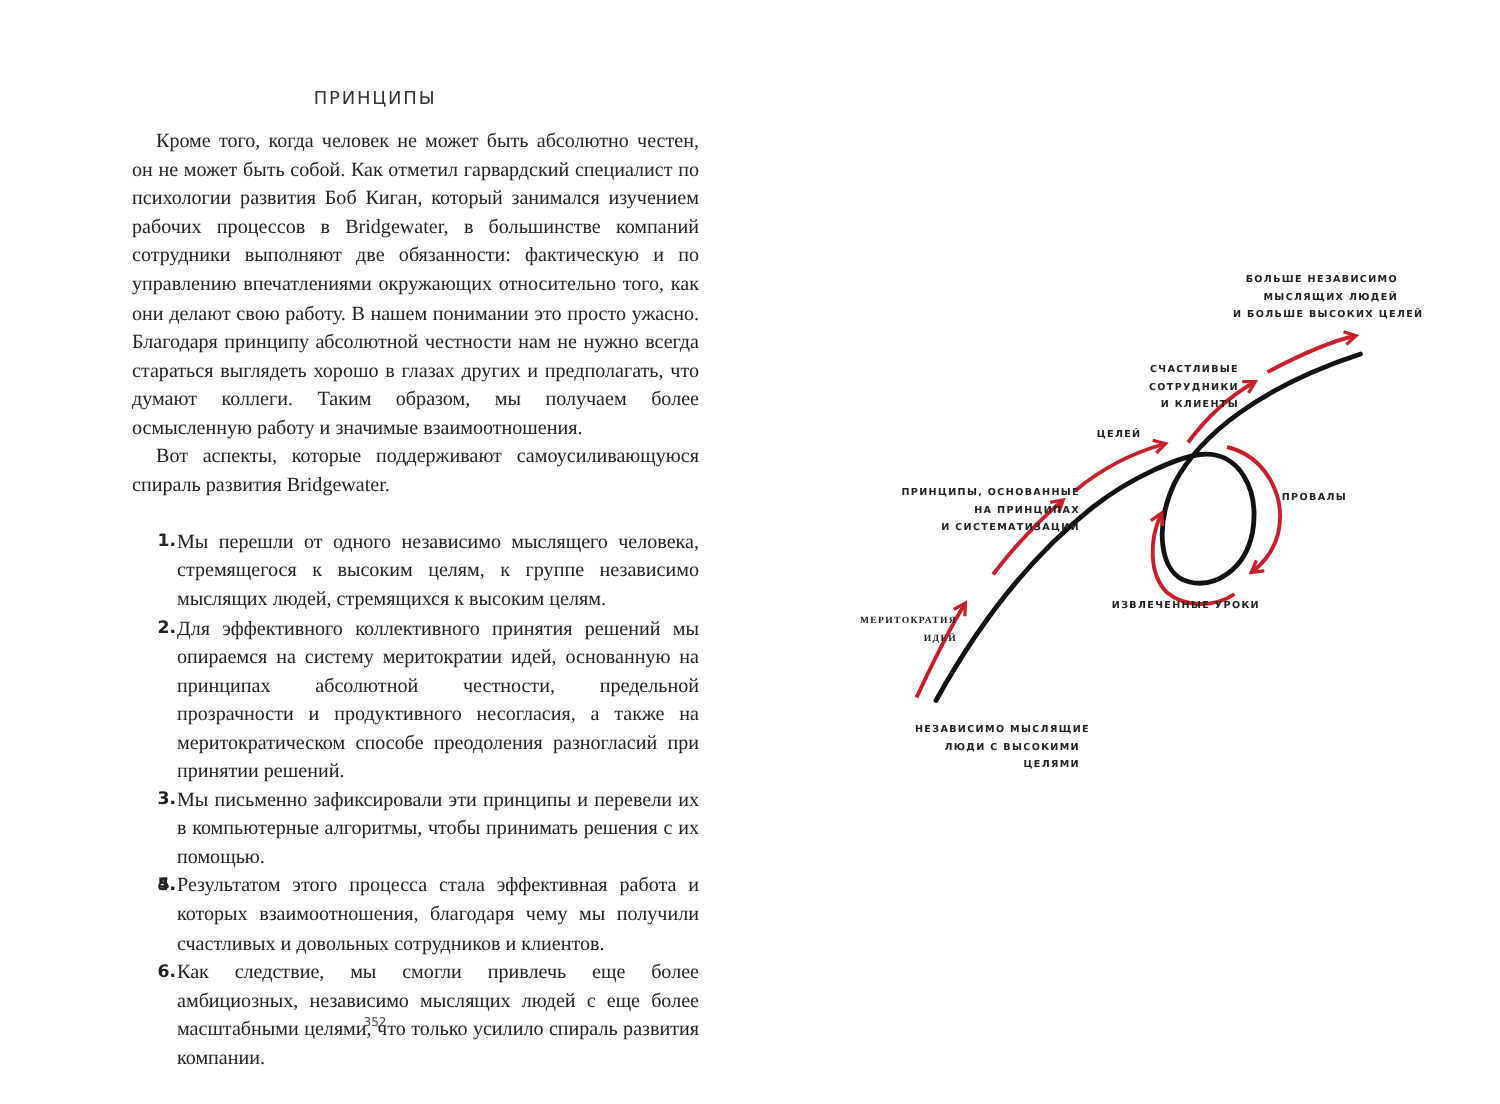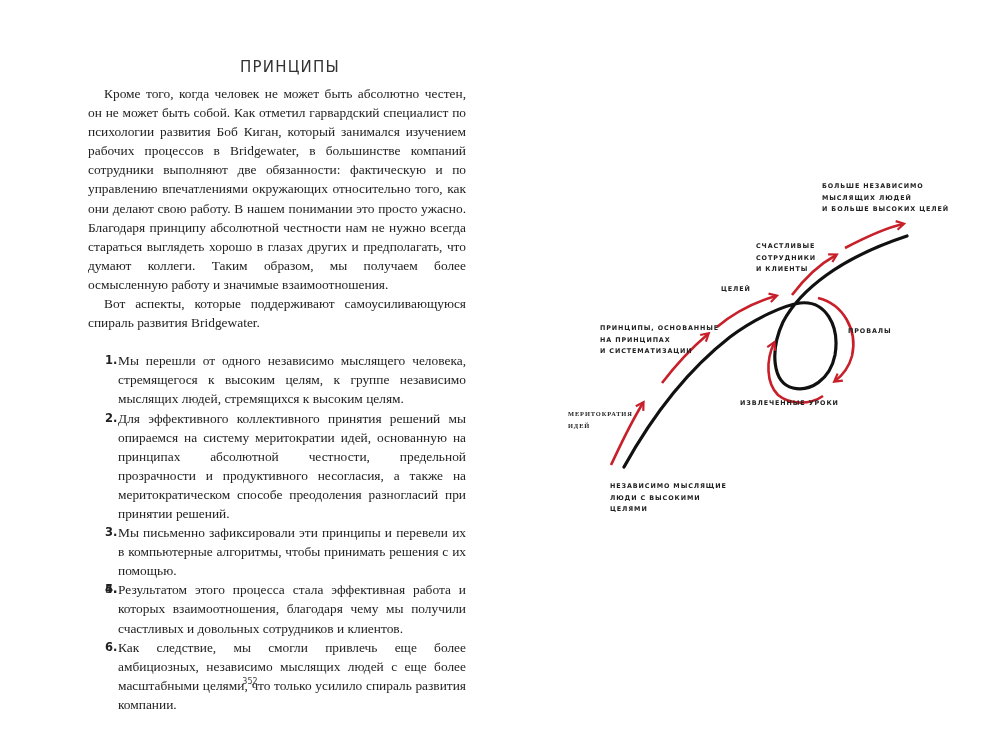--- a/index.html
+++ b/index.html
@@ -3,37 +3,37 @@
 <meta charset="utf-8">
 <style>
   html, body { margin: 0; padding: 0; background: #ffffff; }
   body { width: 1000px; height: 736px; position: relative; overflow: hidden;
          font-family: "DejaVu Serif", serif; color: #222; }
   .spread { position: absolute; left: 0; top: 0; width: 1000px; height: 736px; background: #fff; }
   .page-left { position: absolute; left: 0; top: 0; width: 500px; height: 736px; }
   .page-right { position: absolute; left: 500px; top: 0; width: 500px; height: 736px; }
 
   .running-head { position: absolute; left: 0; width: 500px; top: 58px; text-align: center;
-                  font-family: "DejaVu Sans", sans-serif; font-size: 15px; letter-spacing: 1.2px; color: #333; margin-left: 40px; }
+                  font-family: "DejaVu Sans", sans-serif; font-size: 12px; letter-spacing: 1.2px; color: #333; }
 
   .body-text { position: absolute; left: 88px; top: 84px; width: 378px;
                font-family: "Liberation Serif", serif; font-size: 13.4px; line-height: 19.1px; color: #222;
                text-align: justify; }
   .body-text p { margin: 0; text-indent: 16px; }
   .list { margin: 19px 0 0 0; padding: 0; list-style: none; }
   .list li { position: relative; padding-left: 30px; margin: 0; }
   .list .num { position: absolute; left: 17px; top: 0; font-family: "DejaVu Sans", sans-serif;
                font-weight: bold; font-size: 11.5px; color: #222; }
 
   .folio { position: absolute; left: 0; width: 500px; top: 677px; text-align: center;
            font-family: "DejaVu Sans", sans-serif; font-size: 8px; color: #444; }
 
   .diagram { position: absolute; left: 500px; top: 0; width: 500px; height: 736px; }
   .dlabel { position: absolute; font-family: "DejaVu Sans", sans-serif; font-weight: bold;
-            font-size: 6.4px; letter-spacing: 0.9px; line-height: 11.5px; text-align: left; color: #222;
+            font-size: 6.4px; letter-spacing: 0.9px; line-height: 11.5px; text-align: right; color: #222;
             white-space: pre; }
 </style>
 </head>
 <body>
 
 <div class="spread">
 
   <div class="page-left">
     <div class="running-head">ПРИНЦИПЫ</div>
 

